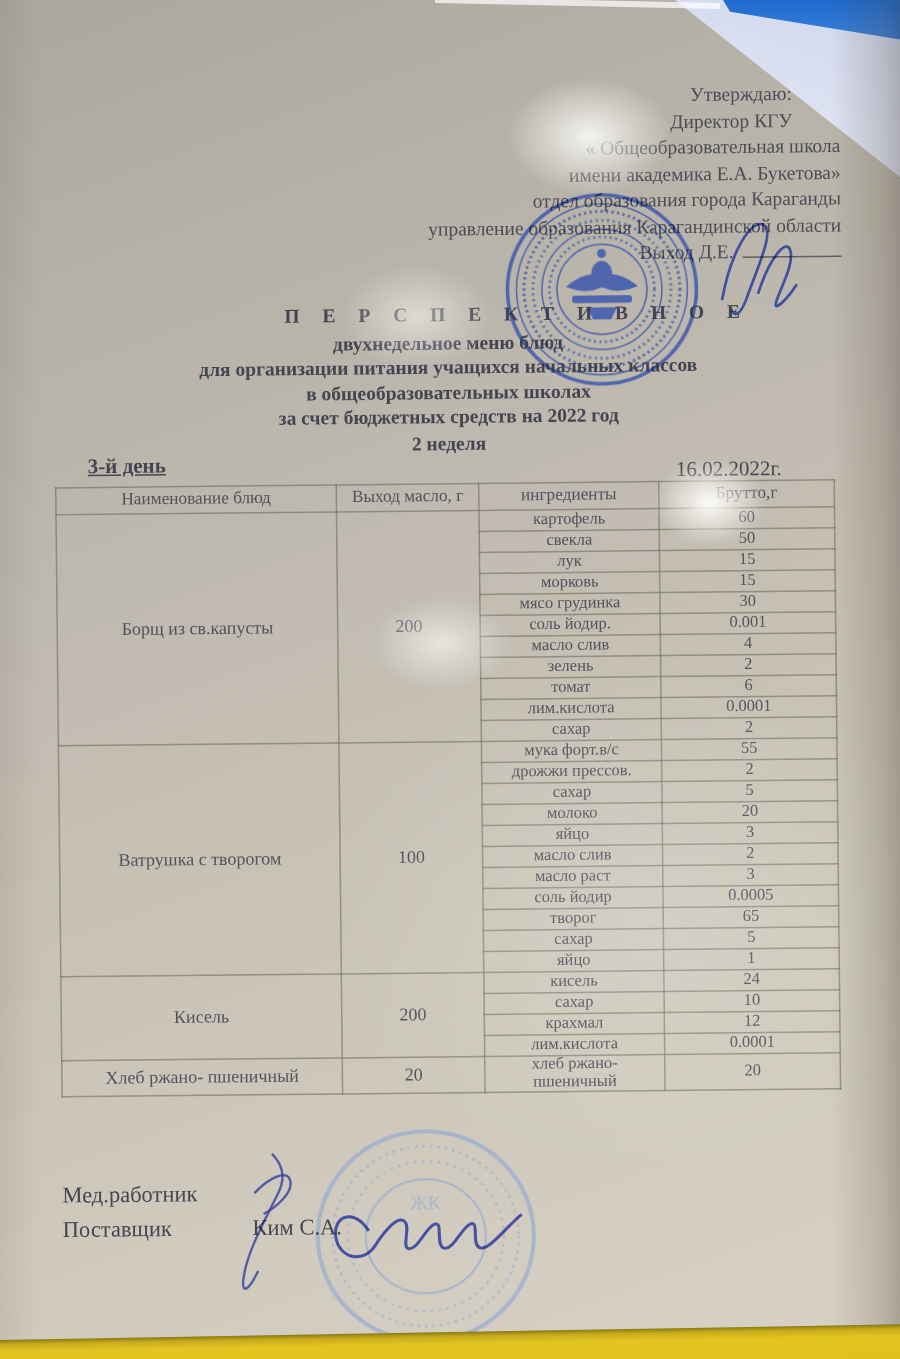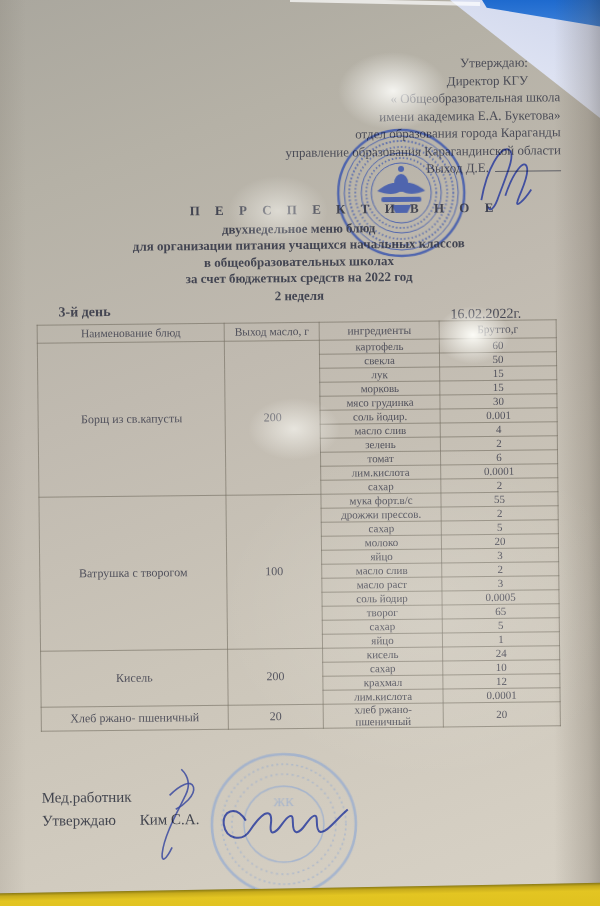--- a/index.html
+++ b/index.html
@@ -33,37 +33,37 @@
   .approval .ind{padding-right:32px;}
   .sig-underline{display:inline-block;width:66px;border-bottom:1.2px solid rgba(55,58,72,.7);margin-left:6px;vertical-align:baseline;}
 
   
   .titleblock{position:absolute;left:18px;top:202px;width:566px;text-align:center;
               font-weight:bold;font-size:13px;line-height:16.5px;color:rgba(50,54,70,.88);}
   .titleblock .t1{letter-spacing:6px;margin-left:92px;margin-bottom:2px;}
   .titleblock .t6{margin-top:1px;}
 
   .dayrow{position:absolute;left:0;top:300px;width:600px;font-size:14px;font-weight:bold;color:rgba(52,55,70,.88);}
-  .dayrow .day{position:absolute;left:60px;top:2px;}
+  .dayrow .day{position:absolute;left:60px;top:2px;text-decoration:underline;}
   .dayrow .date{position:absolute;left:452px;top:8px;font-weight:normal;}
 
   
   table.menu{position:absolute;left:38px;top:322px;width:519px;border-collapse:collapse;table-layout:fixed;
              font-size:11px;color:rgba(62,64,78,.85);}
   table.menu td,table.menu th{border:1px solid rgba(105,100,88,.55);text-align:center;vertical-align:middle;
              padding:0 2px;line-height:1.05;overflow:hidden;}
   table.menu th{font-weight:normal;font-size:11.5px;height:17px;}
   table.menu tr{height:14px;}
   tr.h15{height:15px;} tr.h29{height:29px;} tr.h27{height:27px;} tr.h19{height:19px;} tr.h13{height:13px;} tr.h22{height:22px;}
   td.dishname,td.dishout{vertical-align:top;font-size:12px;padding-top:1px;}
   td.pt10{padding-top:10px;}
 
   
   .footer{position:absolute;left:38px;top:784px;font-size:15px;color:rgba(48,51,64,.88);line-height:23px;}
-  .footer .supname{margin-left:20px;}
+  .footer .supname{margin-left:50px;}
 
   
   .stamp-big{position:absolute;left:336px;top:126px;opacity:.82;mix-blend-mode:multiply;filter:blur(.3px);}
   .stamp-small{position:absolute;left:200px;top:748px;opacity:.62;mix-blend-mode:multiply;filter:blur(.3px);}
   .ink{position:absolute;mix-blend-mode:multiply;}
 </style>
 </head>
 <body>
 
 <div id="stage">
@@ -257,21 +257,21 @@
         <td class="dishout">20</td>
         <td>хлеб ржано- пшеничный</td>
         <td>20</td>
       </tr>
     </tbody>
       </table>
 
     <div class="footer">
       <div>Мед.работник</div>
       <div>
-        <span>Утверждаю</span>
+        <span>Поставщик</span>
         <span class="supname">Ким С.А.</span>
       </div>
     </div>
 
     <svg class="ink" style="left:138px;top:760px" width="80" height="110" viewBox="0 0 80 110">
       <path d="M40,8 C46,14 50,22 44,34 C36,50 22,74 20,92 C19,102 24,98 30,86" fill="none" stroke="#3b4aa0" stroke-width="1.6" opacity=".85"></path>
       <path d="M28,34 C38,24 50,18 52,26 C54,34 42,44 34,48" fill="none" stroke="#3b4aa0" stroke-width="1.6" opacity=".85"></path>
     </svg>
 
     <svg class="ink" style="left:212px;top:792px" width="140" height="62" viewBox="0 0 140 62">

